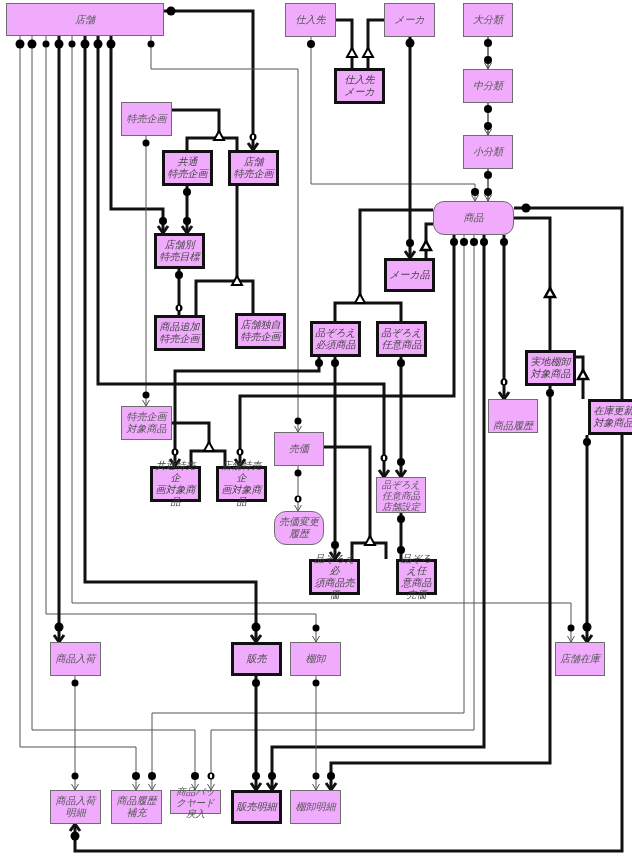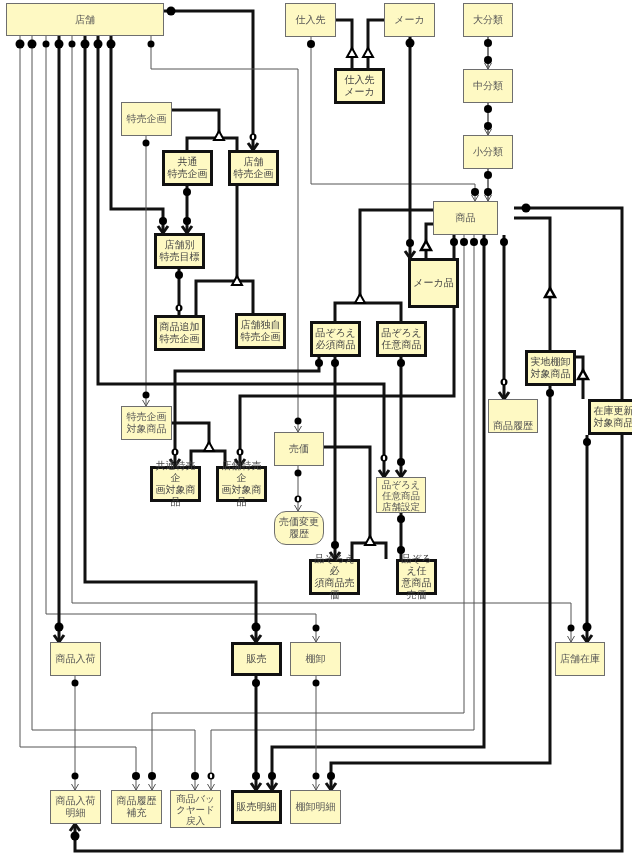--- a/index.html
+++ b/index.html
@@ -1,20 +1,20 @@
 <!DOCTYPE html>
 <html><head>
 <meta charset="utf-8">
 <style>
   html, body { margin:0; padding:0; background:#ffffff; }
   body { width:632px; height:858px; overflow:hidden; position:relative; font-family:"DejaVu Sans", sans-serif; }
   #diagram { position:absolute; left:0; top:0; width:632px; height:858px; }
-  .entity { position:absolute; box-sizing:border-box; background:#fef9c3; border:1px solid #6e6e6e;
+  .entity { position:absolute; box-sizing:border-box; background:#f0abfc; border:1px solid #6e6e6e;
             display:flex; align-items:center; justify-content:center; text-align:center;
-            font-size:10px; line-height:12px; color:#555555; white-space:pre-line; }
+            font-size:10px; line-height:12px; color:#555555; white-space:pre-line;font-style:italic; }
   .entity.dep { border:3px solid #111111; color:#444444; }
   .entity span { display:block; }
   svg line, svg polyline { fill:none; stroke-linecap:butt; stroke-linejoin:miter; }
   .t { stroke:#111111; stroke-width:3; }
   .n { stroke:#555555; stroke-width:1; }
   .m { stroke:#222222; stroke-width:1.2; }
 </style>
 </head>
 <body>
 
@@ -206,22 +206,22 @@
 特売企画</span></div>
 <div class="entity dep" style="left:228px;top:150px;width:51px;height:36px;"><span>店舗
 特売企画</span></div>
 <div class="entity dep" style="left:154px;top:233px;width:51px;height:36px;"><span>店舗別
 特売目標</span></div>
 <div class="entity dep" style="left:154px;top:315px;width:51px;height:36px;"><span>商品追加
 特売企画</span></div>
 <div class="entity dep" style="left:235px;top:313px;width:51px;height:36px;"><span>店舗独自
 特売企画</span></div>
 
-<div class="entity" style="left:433px;top:201px;width:65px;height:34px;"><span>商品</span></div>
-<div class="entity dep" style="left:408px;top:258px;width:51px;height:50px;"><span>メーカ品</span></div>
+<div class="entity" style="left:433px;top:201px;width:81px;height:34px;border-radius:11px;"><span>商品</span></div>
+<div class="entity dep" style="left:384px;top:258px;width:51px;height:34px;"><span>メーカ品</span></div>
 <div class="entity dep" style="left:310px;top:321px;width:51px;height:36px;"><span>品ぞろえ
 必須商品</span></div>
 <div class="entity dep" style="left:376px;top:321px;width:51px;height:36px;"><span>品ぞろえ
 任意商品</span></div>
 <div class="entity" style="left:488px;top:399px;width:50px;height:34px;align-items:flex-end;"><span>商品履歴</span></div>
 <div class="entity dep" style="left:525px;top:350px;width:51px;height:36px;"><span>実地棚卸
 対象商品</span></div>
 <div class="entity dep" style="left:588px;top:399px;width:51px;height:36px;"><span>在庫更新
 対象商品</span></div>
 
@@ -244,17 +244,17 @@
 
 <div class="entity" style="left:50px;top:642px;width:51px;height:34px;"><span>商品入荷</span></div>
 <div class="entity dep" style="left:231px;top:642px;width:51px;height:34px;"><span>販売</span></div>
 <div class="entity" style="left:290px;top:642px;width:51px;height:34px;"><span>棚卸</span></div>
 <div class="entity" style="left:555px;top:642px;width:50px;height:34px;"><span>店舗在庫</span></div>
 
 <div class="entity" style="left:50px;top:790px;width:51px;height:34px;"><span>商品入荷
 明細</span></div>
 <div class="entity" style="left:111px;top:790px;width:51px;height:34px;"><span>商品履歴
 補充</span></div>
-<div class="entity" style="left:170px;top:790px;width:51px;height:38px;font-size:9.5px;line-height:11px;"><span>商品バッ
+<div class="entity" style="left:170px;top:790px;width:51px;height:24px;font-size:9.5px;line-height:11px;"><span>商品バッ
 クヤード
 戻入</span></div>
 <div class="entity dep" style="left:231px;top:790px;width:51px;height:34px;"><span>販売明細</span></div>
 <div class="entity" style="left:290px;top:790px;width:51px;height:34px;"><span>棚卸明細</span></div>
 
 </body></html>

